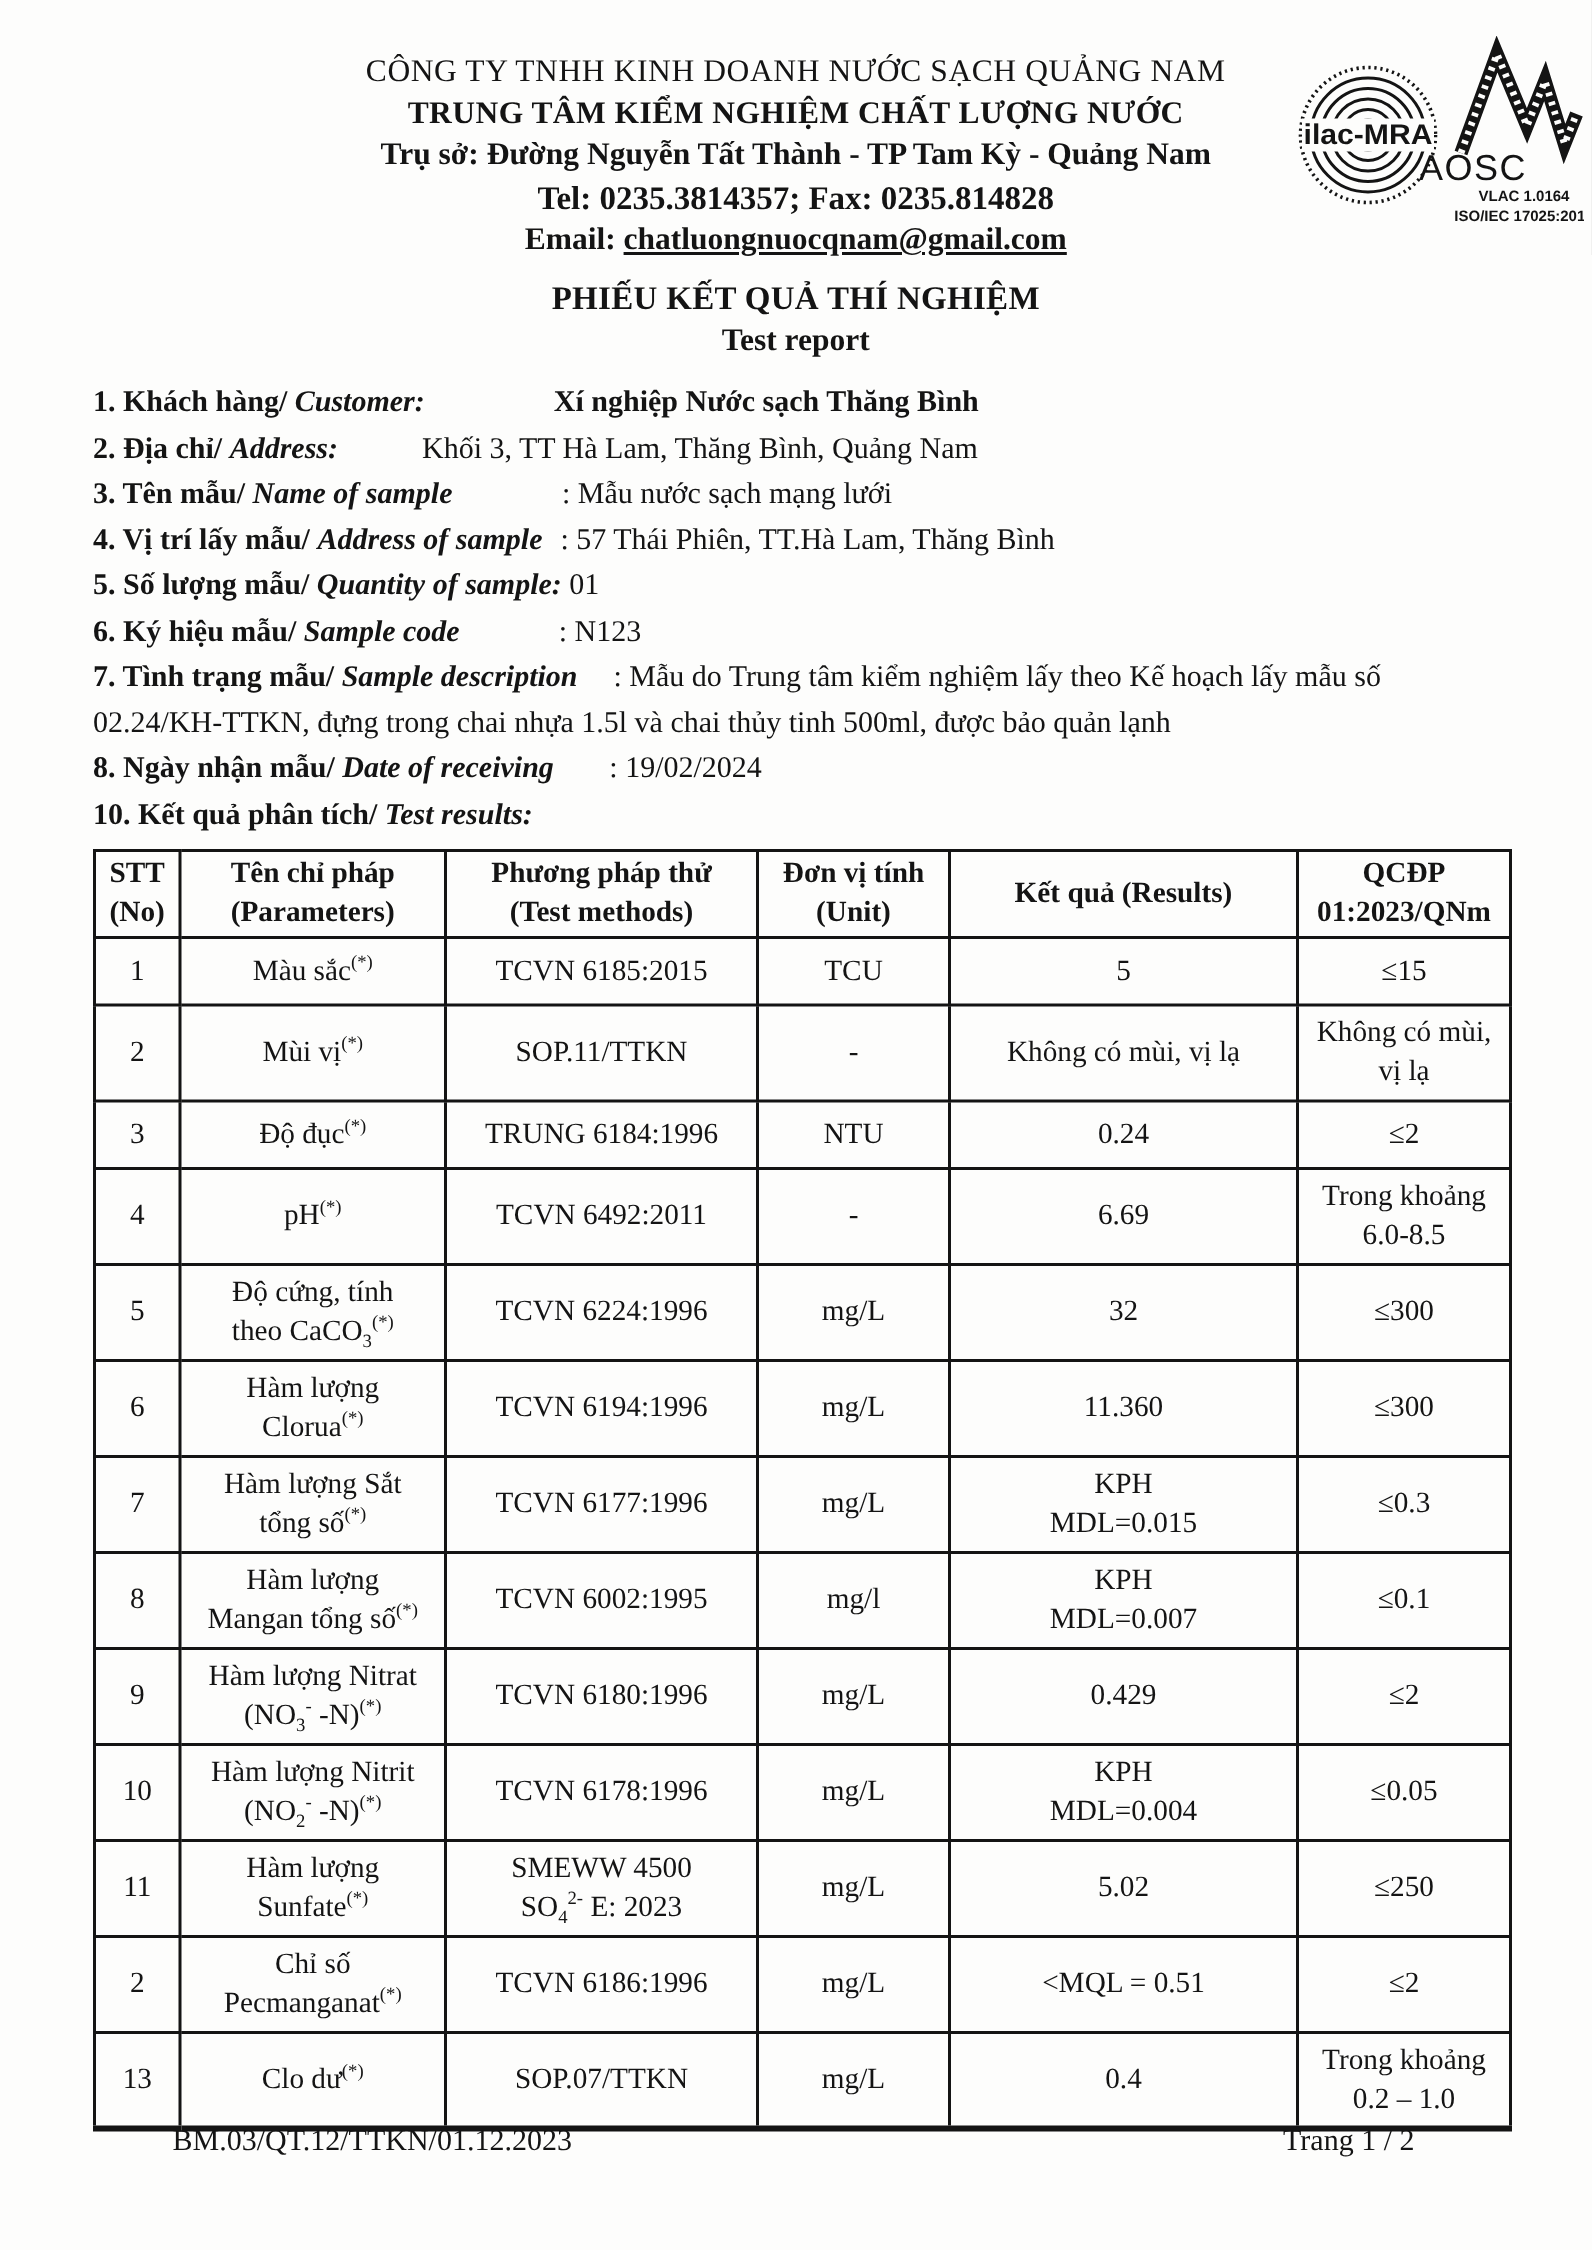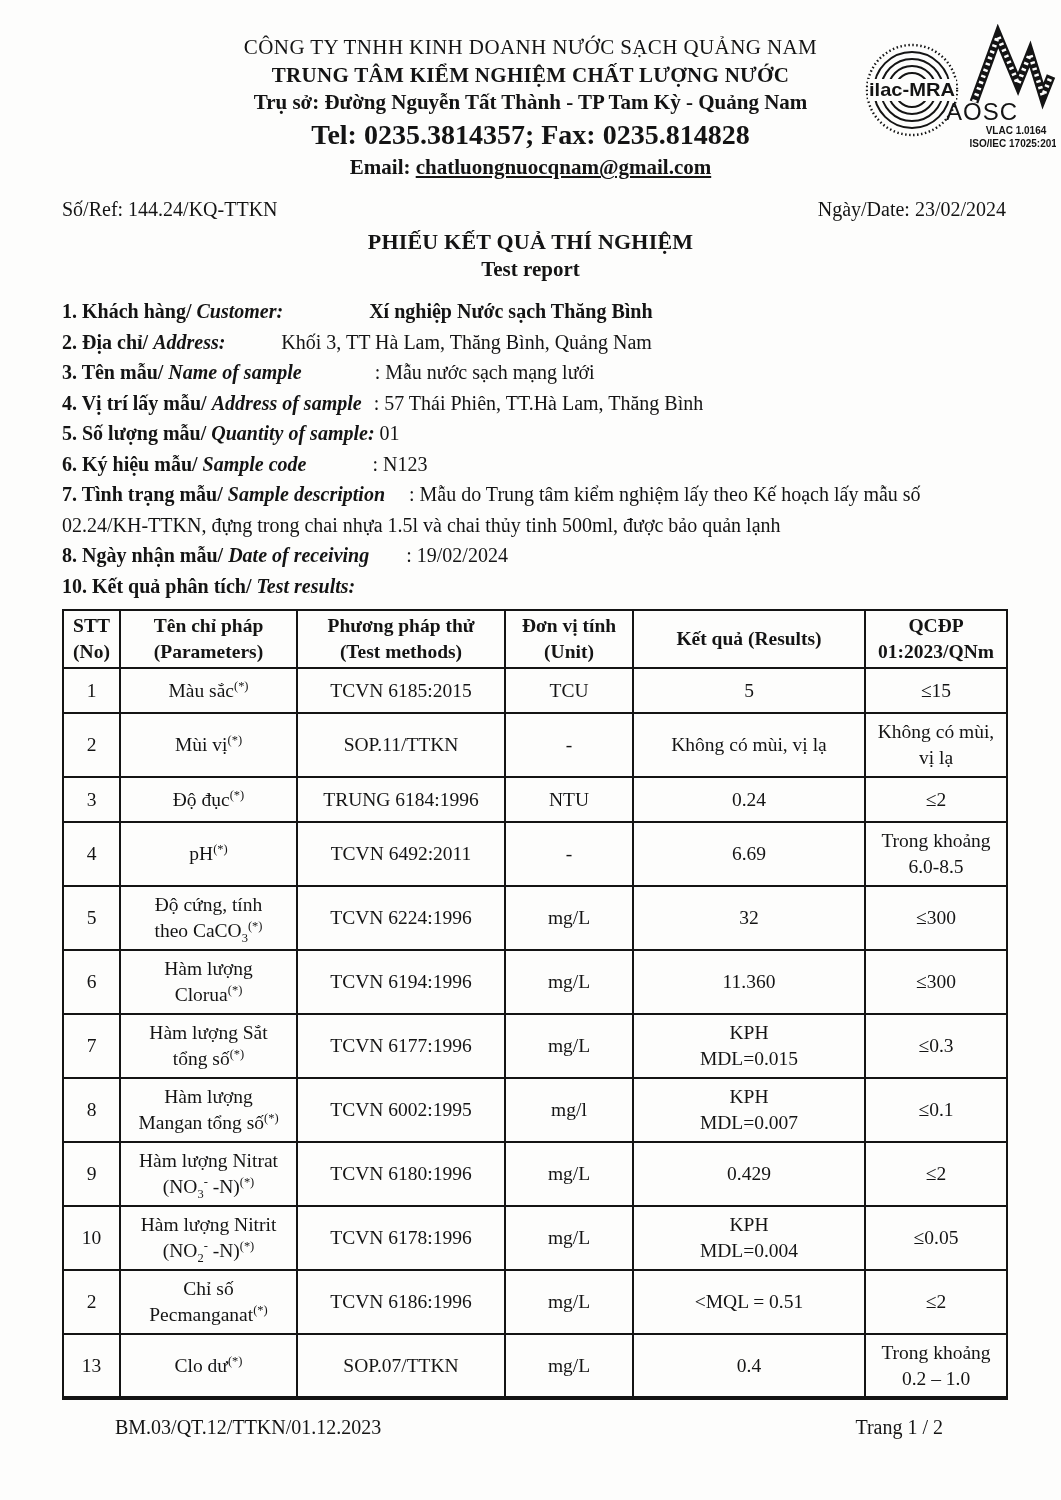--- a/index.html
+++ b/index.html
@@ -14,21 +14,21 @@
   }
   
   .letterhead{position:relative;height:178px;}
   .logo-left{position:absolute;left:55px;top:38px;}
   .logo-ilac{position:absolute;left:864px;top:42px;}
   .logo-aosc{position:absolute;left:946px;top:24px;}
   .head-center{margin:0 160px;padding-top:34px;text-align:center;line-height:1.32;}
   .head-company{font-size:21px;letter-spacing:.4px;}
   .head-centre-name{font-size:21px;font-weight:bold;letter-spacing:.3px;}
   .head-address{font-size:21px;font-weight:bold;}
-  .head-tel{font-size:28px;font-weight:bold;}
+  .head-tel{font-size:22px;font-weight:bold;}
   .head-email{font-size:21px;font-weight:bold;}
   .head-email .email{text-decoration:underline;}
   
   .refline{display:flex;justify-content:space-between;margin:20px 55px 0 62px;font-size:20px;}
   
   .title{margin-top:8px;text-align:center;font-size:22px;font-weight:bold;letter-spacing:.2px;}
   .subtitle{text-align:center;font-size:21px;font-weight:bold;margin-top:2px;}
   
   .info{margin:14px 55px 0 62px;font-size:20px;line-height:30.5px;}
   .info .lbl{font-weight:bold;}
@@ -101,24 +101,20 @@
       <svg width="110" height="128" viewBox="0 0 110 128">
         <path d="M28,78 L52,12 L72,60 L84,30 L97,72 L105,52" stroke="#141414" stroke-width="9" fill="none"></path>
         <path d="M28,78 L52,12 L72,60 L84,30 L97,72 L105,52" stroke="#fdfdfc" stroke-width="4.5" stroke-dasharray="2.5,4" fill="none"></path>
         <text x="0" y="96" font-size="24" letter-spacing="1" fill="#141414">AOSC</text>
         <text x="70" y="110" text-anchor="middle" font-size="10" font-weight="bold" fill="#141414">VLAC 1.0164</text>
         <text x="70" y="123" text-anchor="middle" font-size="10" font-weight="bold" fill="#141414">ISO/IEC 17025:2017</text>
       </svg>
     </div>
   </div>
 
-  <div class="refline">
-    <span>Số/Ref: 144.24/KQ-TTKN</span>
-    <span>Ngày/Date: 23/02/2024</span>
-  </div>
 
   <div class="title">PHIẾU KẾT QUẢ THÍ NGHIỆM</div>
   <div class="subtitle">Test report</div>
 
   <div class="info">
     <div>
       <span class="lbl">1. Khách hàng/</span>
       <span class="en">Customer:</span><span class="gap g0"></span><span class="val-bold">Xí nghiệp Nước sạch Thăng Bình</span>
     </div>
     <div>
@@ -267,20 +263,28 @@
       </tr>
       <tr>
         <td>10</td>
         <td>Hàm lượng Nitrit<br>(NO<sub>2</sub><sup>-</sup>&nbsp;-N)<sup>(*)</sup></td>
         <td>TCVN 6178:1996</td>
         <td>mg/L</td>
         <td>KPH<br>MDL=0.004</td>
         <td>≤0.05</td>
       </tr>
       <tr>
+        <td>11</td>
+        <td>Hàm lượng<br>Sunfate<sup>(*)</sup></td>
+        <td>SMEWW 4500<br>SO<sub>4</sub><sup>2-</sup> E: 2023</td>
+        <td>mg/L</td>
+        <td>5.02</td>
+        <td>≤250</td>
+      </tr>
+      <tr>
         <td>2</td>
         <td>Chỉ số<br>Pecmanganat<sup>(*)</sup></td>
         <td>TCVN 6186:1996</td>
         <td>mg/L</td>
         <td>&lt;MQL = 0.51</td>
         <td>≤2</td>
       </tr>
       <tr>
         <td>13</td>
         <td>Clo dư<sup>(*)</sup></td>

